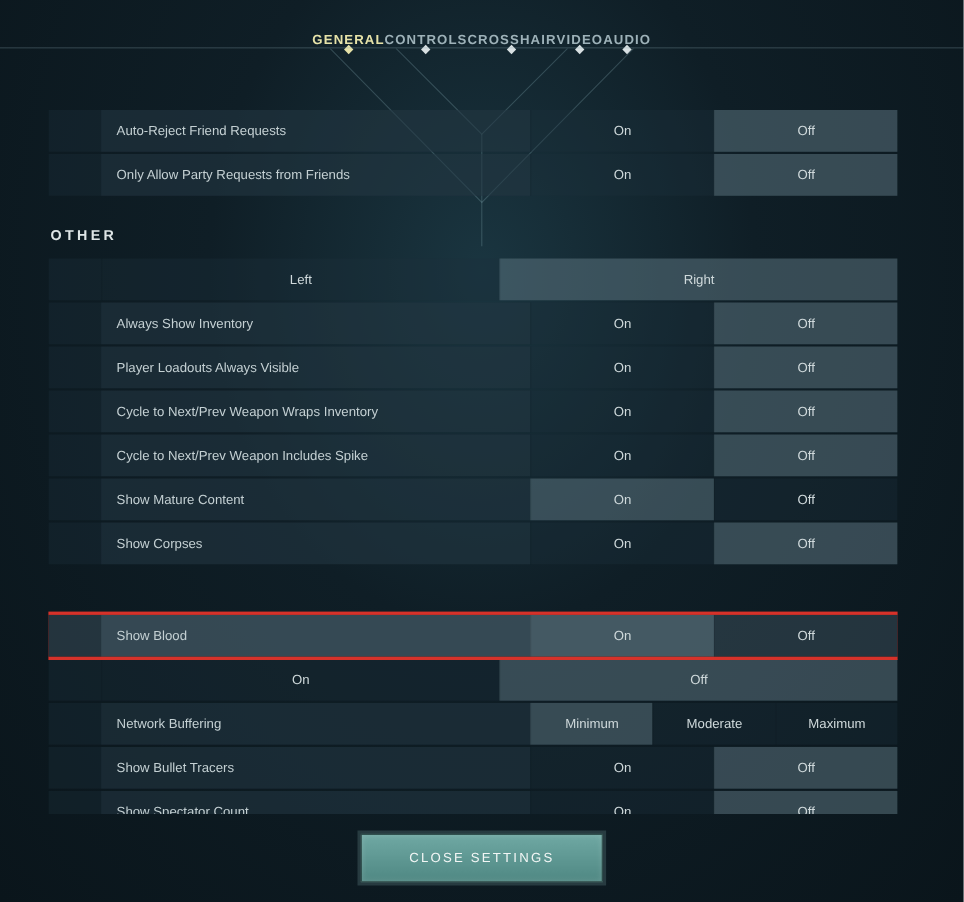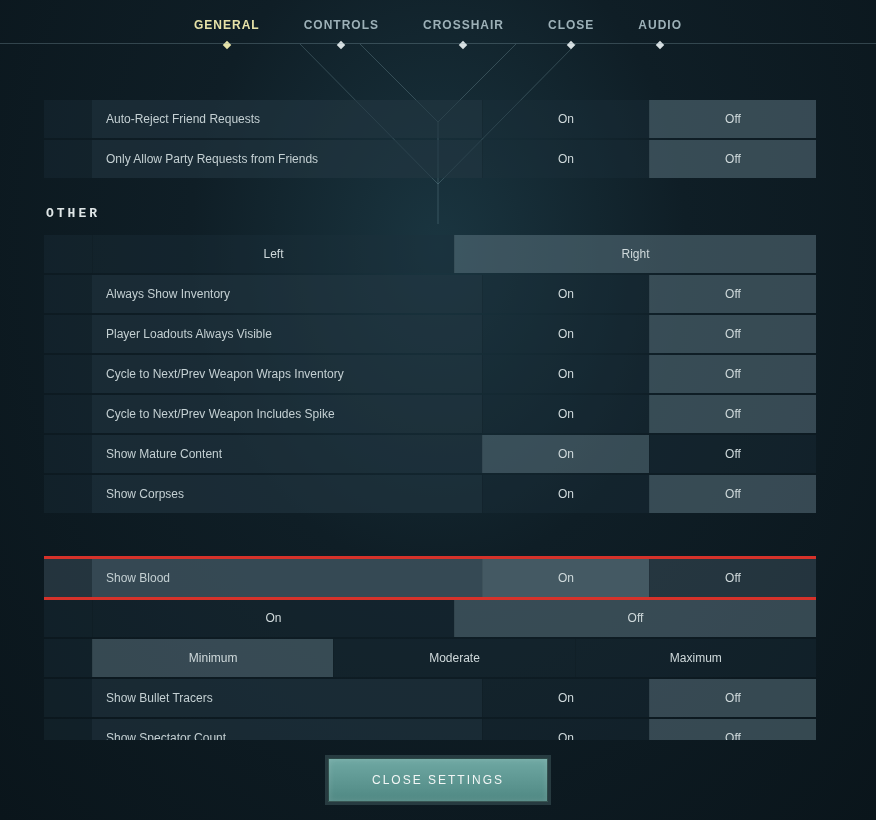--- a/index.html
+++ b/index.html
@@ -17,22 +17,21 @@
     top: 44px; left: 0; right: 0; height: 180px;
     overflow: visible;
   }
   .deco svg { width: 100%; height: 100%; }
   .deco line, .deco polyline { stroke: rgba(150,190,200,0.25); stroke-width: 1; fill: none; }
 
   
   .tabs {
     display: flex;
     justify-content: center;
-    gap: 44px;
-    padding-top: 18px;
+    padding-top: 29px;
     height: 44px;
     position: relative;
   }
   .tabs::after {
     content: "";
     position: absolute;
     left: 0; right: 0; bottom: 0;
     height: 1px;
     background: rgba(140,170,180,0.3);
   }
@@ -61,21 +60,20 @@
     top: 100px; left: 44px; right: 60px; bottom: 80px;
     overflow: hidden;
   }
 
   .section-title {
     font-size: 13px;
     font-weight: 700;
     letter-spacing: 3px;
     color: #dfe6e7;
     margin: 28px 0 14px 2px;
-    font-family: Liberation Mono, monospace;
   }
 
   .row {
     display: flex;
     align-items: stretch;
     height: 38px;
     margin-bottom: 2px;
     background: rgba(30,50,60,0.35);
     position: relative;
     padding-left: 48px;
@@ -145,21 +143,21 @@
     <polyline points="300,0 438,140 576,0"></polyline>
     <polyline points="360,0 438,78 516,0"></polyline>
     <line x1="438" y1="78" x2="438" y2="180"></line>
   </svg>
 </div>
 
 <div class="tabs" id="tabs">
     <div class="tab active">GENERAL</div>
     <div class="tab">CONTROLS</div>
     <div class="tab">CROSSHAIR</div>
-    <div class="tab">CLOSE</div>
+    <div class="tab">VIDEO</div>
     <div class="tab">AUDIO</div>
   </div>
 
 <div class="panel">
   <div id="settings-body">
       <div class="row">
         <div class="label">Auto-Reject Friend Requests</div>
         <div class="opts">
           <div class="opt">On</div>
           <div class="opt selected">Off</div>
@@ -228,20 +226,21 @@
           <div class="opt">Off</div>
         </div>
       </div>
       <div class="row">
         <div class="opts">
           <div class="opt">On</div>
           <div class="opt selected">Off</div>
         </div>
       </div>
       <div class="row">
+        <div class="label">Network Buffering</div>
         <div class="opts">
           <div class="opt selected">Minimum</div>
           <div class="opt">Moderate</div>
           <div class="opt">Maximum</div>
         </div>
       </div>
       <div class="row">
         <div class="label">Show Bullet Tracers</div>
         <div class="opts">
           <div class="opt">On</div>

